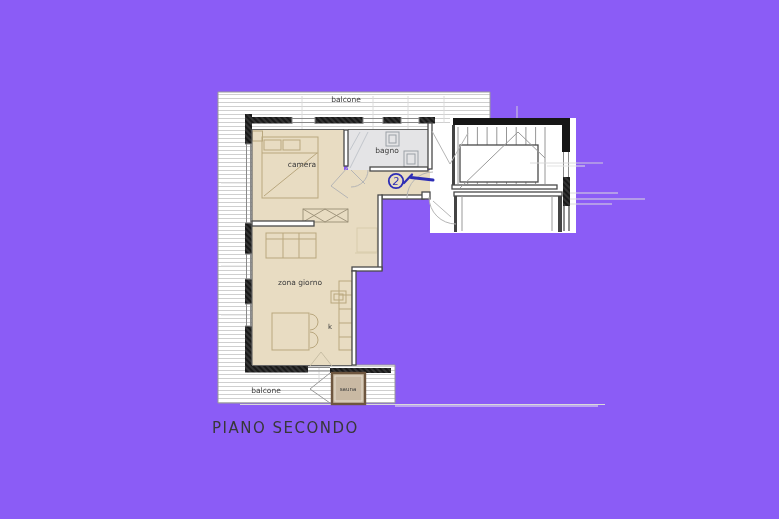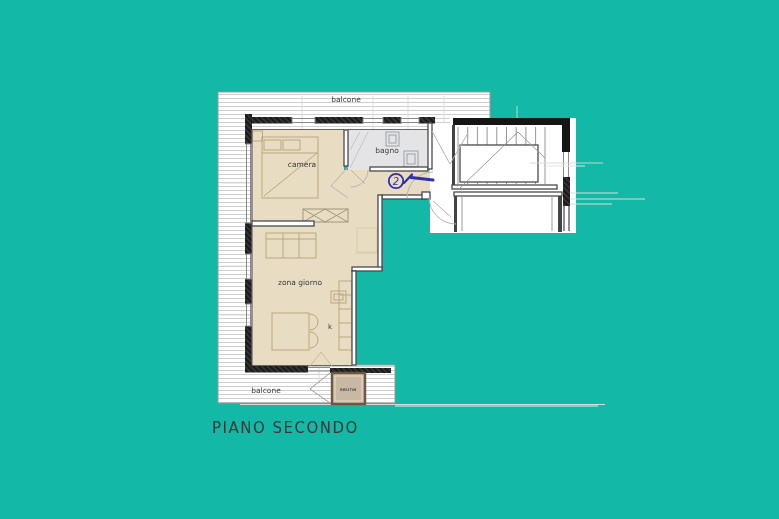--- a/index.html
+++ b/index.html
@@ -1,16 +1,16 @@
 <!DOCTYPE html>
 <html><head>
 <meta charset="utf-8">
 <style>
   html,body{margin:0;padding:0;background:#ffffff;}
-  .page{position:relative;width:779px;height:519px;background:#14b8a6;overflow:hidden;
+  .page{position:relative;width:779px;height:519px;background:#8b5cf6;overflow:hidden;
         font-family:"DejaVu Sans",sans-serif;}
   svg text{font-family:"DejaVu Sans",sans-serif;}
   .room-label{fill:#3b3b3b;}
   .thin{stroke:#8a8a8a;stroke-width:1;fill:none;}
   .faint{stroke:#d8d8d8;stroke-width:0.9;fill:none;}
   .door{stroke:#b5b5b5;stroke-width:1;fill:none;}
   .furn{stroke:#b9a77e;stroke-width:1;fill:none;}
   .wallline{stroke:#4a4a4a;stroke-width:1.3;fill:#ffffff;}
 </style>
 </head>

